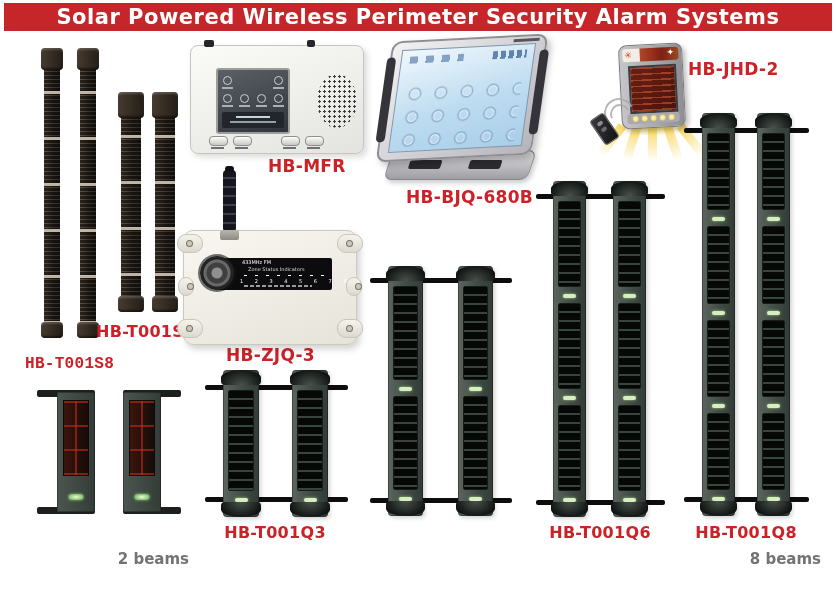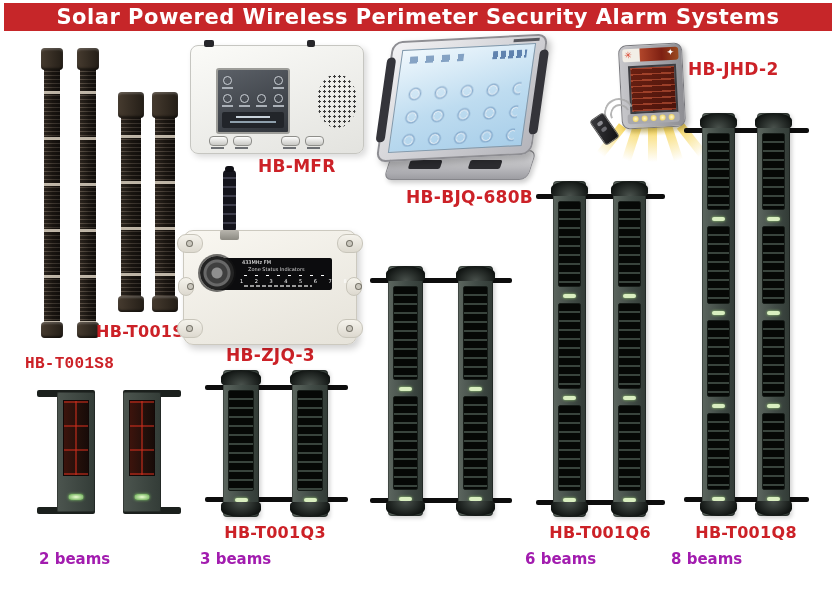--- a/index.html
+++ b/index.html
@@ -10,22 +10,22 @@
   .banner{position:absolute;left:4px;top:3px;width:828px;height:28px;
           background:var(--banner-bg,#c62629);color:var(--banner-fg,#fff);
           display:flex;align-items:center;justify-content:center;
           font-size:21px;font-weight:bold;letter-spacing:.5px;}
 
   
   .red-label{position:absolute;color:var(--label-red,#cc2127);font-weight:bold;
              font-size:16px;letter-spacing:.3px;white-space:nowrap;}
   .big{font-size:17px;}
   .b-label{top:523px;width:150px;text-align:center;}
-  .b-beams{position:absolute;top:550px;width:150px;text-align:left;
-           color:#a21caf;font-weight:bold;font-size:15px;}
+  .b-beams{position:absolute;top:550px;width:150px;text-align:right;
+           color:#737373;font-weight:bold;font-size:15px;}
 
   
   .sbar{position:absolute;border-radius:2px;
     background:
       repeating-linear-gradient(180deg,rgba(216,206,190,0) 0 43px,rgba(216,206,190,.85) 43px 46px),
       repeating-linear-gradient(180deg,rgba(0,0,0,.45) 0 3px,rgba(255,255,255,.08) 3px 4px),
       linear-gradient(90deg,#4e4236,#2c241c 55%,#1f1914);}
   .scap{position:absolute;left:-3px;right:-3px;height:22px;border-radius:4px;
         background:linear-gradient(90deg,#463b2f,#241e17);
         box-shadow:inset 0 2px 2px rgba(255,255,255,.18), inset 0 -2px 2px rgba(0,0,0,.5);}
@@ -417,27 +417,25 @@
           <div class="qsec">
             <div class="qpanel"></div>
             <div class="qled"></div>
           </div>
         </div>
       </div>
     </div>
 
   <div class="red-label" style="left:25px;top:355px;font-family:Liberation Mono, monospace;">HB-T001S8</div>
   <div class="red-label" style="left:96px;top:322px;">HB-T001S4</div>
-  <div class="red-label big" style="left:258px;top:156px;">HB-MFR</div>
+  <div class="red-label big" style="left:268px;top:156px;">HB-MFR</div>
   <div class="red-label big" style="left:406px;top:187px;">HB-BJQ-680B</div>
   <div class="red-label big" style="left:688px;top:59px;">HB-JHD-2</div>
   <div class="red-label big" style="left:226px;top:345px;">HB-ZJQ-3</div>
 
   <div class="red-label b-label" style="left:200px;">HB-T001Q3</div>
   <div class="red-label b-label" style="left:525px;">HB-T001Q6</div>
   <div class="red-label b-label" style="left:671px;">HB-T001Q8</div>
 
   <div class="b-beams" style="left:39px;">2 beams</div>
-  <div class="b-beams" style="left:200px;">3 beams</div>
-  <div class="b-beams" style="left:525px;">6 beams</div>
   <div class="b-beams" style="left:671px;">8 beams</div>
 
 </div>
 
 </body></html>

